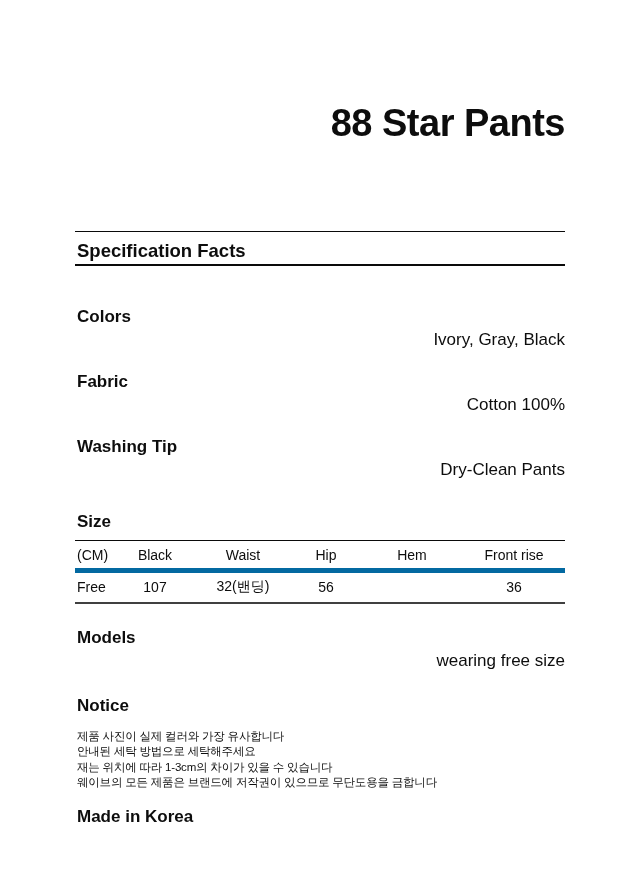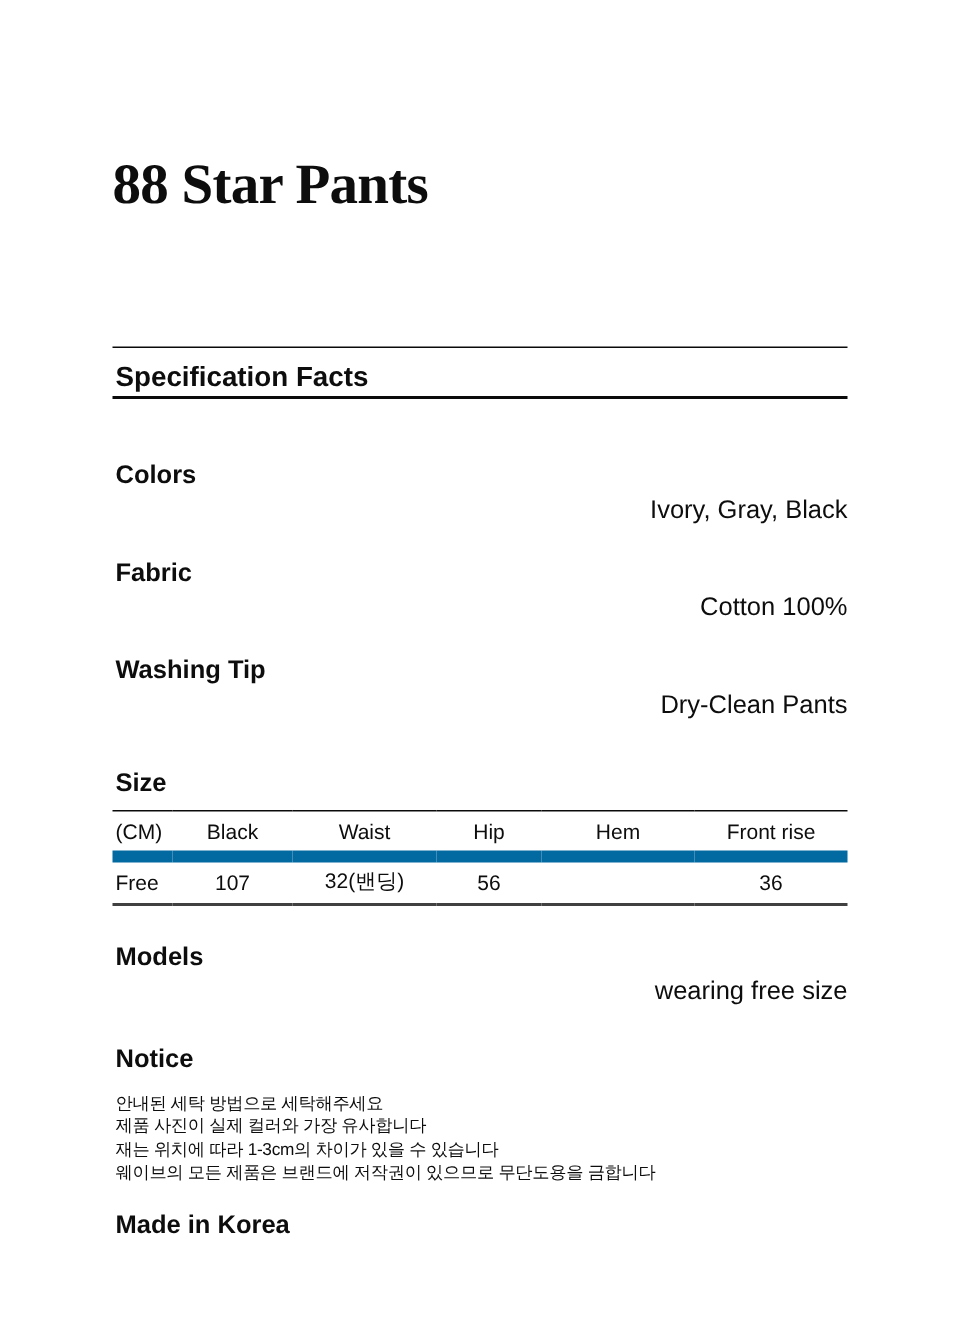--- a/index.html
+++ b/index.html
@@ -15,23 +15,22 @@
   .content {
     width: 490px;
     margin-left: 75px;
     padding-top: 100px;
   }
   .page-title {
     font-size: 38px;
     font-weight: 700;
     line-height: 46px;
     letter-spacing: -0.5px;
-    text-align: left;
+    text-align: right;
     margin: 0;
-    font-family: Liberation Serif, serif;
   }
   .rule-thin {
     height: 0;
     border-top: 1px solid #0a0a0a;
     margin-top: 85px;
   }
   .section-heading {
     font-size: 18.5px;
     font-weight: 700;
     line-height: 26px;
@@ -60,21 +59,21 @@
     line-height: 23px;
     margin: 29px 0 0 2px;
   }
   table.size-table {
     width: 490px;
     margin-top: 7px;
     border-collapse: collapse;
     table-layout: fixed;
     border-top: 1px solid #0a0a0a;
   }
-  table.size-table thead tr { height: 30px; border-bottom: 8px solid #0369a1; }
+  table.size-table thead tr { height: 30px; border-bottom: 5px solid #0369a1; }
   table.size-table tbody tr { height: 32px; border-bottom: 2px solid #404040; }
   table.size-table th, table.size-table td {
     font-size: 14px;
     font-weight: 400;
     text-align: center;
     padding: 0;
     vertical-align: middle;
   }
   table.size-table th:first-child, table.size-table td:first-child {
     text-align: left;
@@ -167,21 +166,21 @@
   </table>
 
   <div class="spec-item models-block">
     <div class="spec-label">Models</div>
     <div class="spec-value">wearing free size</div>
   </div>
 
   <div class="notice-label">Notice</div>
 
   <div class="notice-lines">
+    <div class="notice-line">제품 사진이 실제 컬러와 가장 유사합니다</div>
     <div class="notice-line">안내된 세탁 방법으로 세탁해주세요</div>
-    <div class="notice-line">제품 사진이 실제 컬러와 가장 유사합니다</div>
     <div class="notice-line">재는 위치에 따라 1-3cm의 차이가 있을 수 있습니다</div>
     <div class="notice-line">웨이브의 모든 제품은 브랜드에 저작권이 있으므로 무단도용을 금합니다</div>
   </div>
 
   <div class="made-in">Made in Korea</div>
 
 </div>
 
 </body></html>

